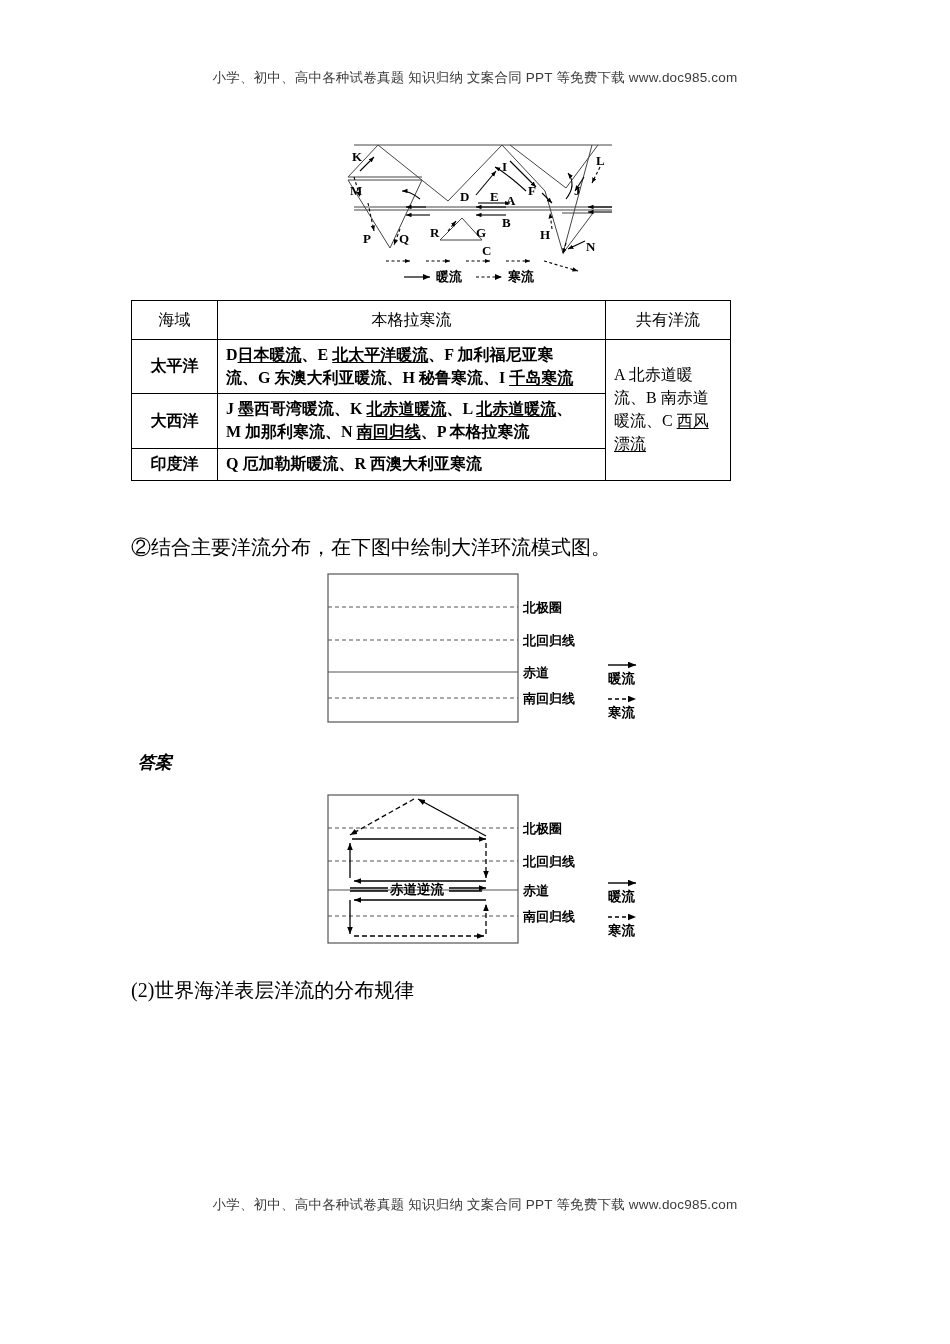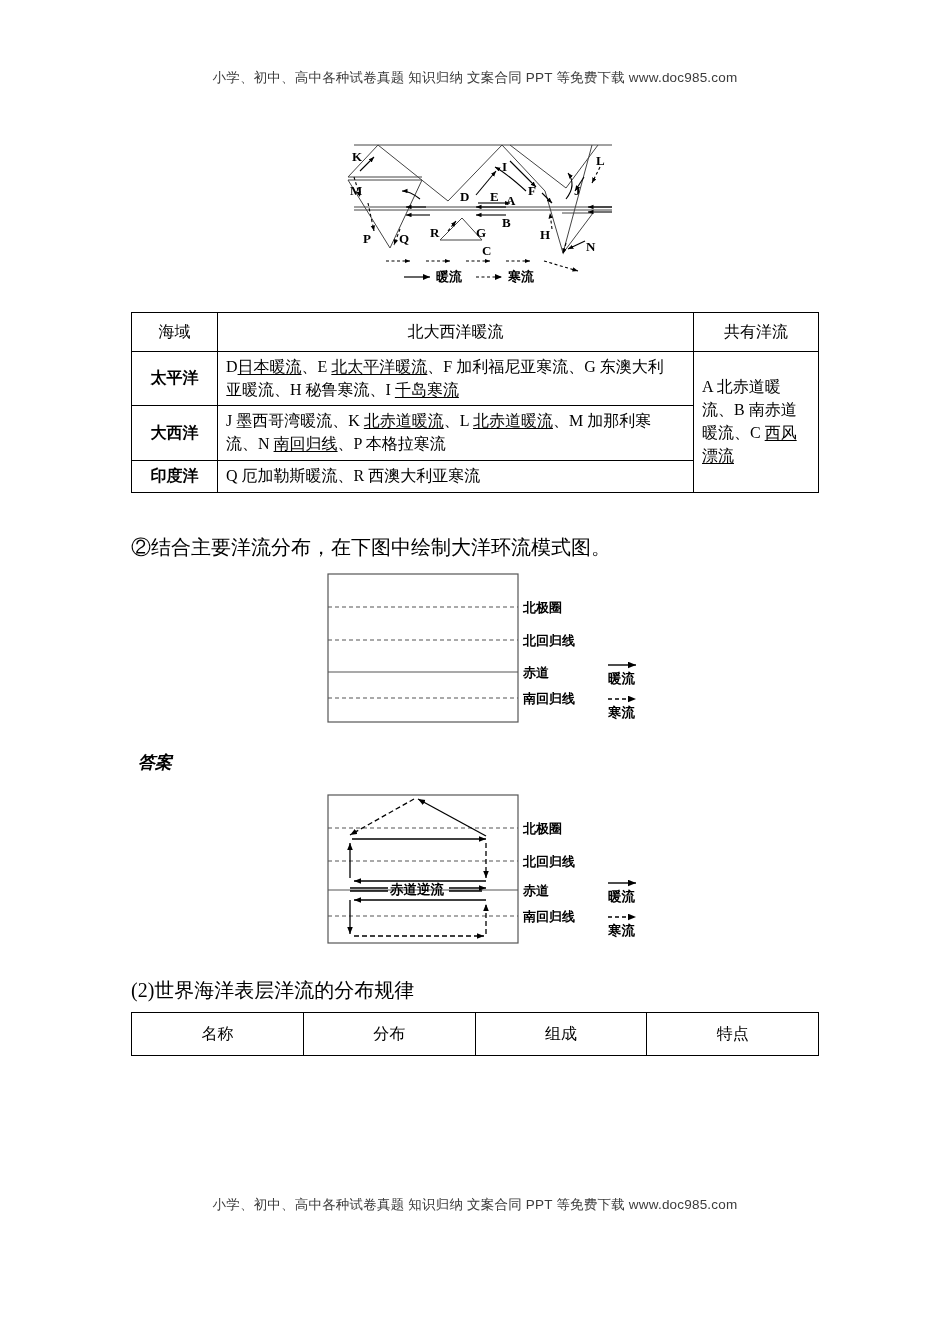--- a/index.html
+++ b/index.html
@@ -55,32 +55,33 @@
     line-height: 1.42;
   }
   table.doc td, table.doc th {
     border: 1px solid #000;
     padding: 4px 6px;
     vertical-align: middle;
     font-weight: normal;
   }
   #currents-table {
     left: 131px;
-    top: 312px;
-    width: 688px;
+    top: 300px;
+    width: 600px;
   }
   #currents-table td.area {
     text-align: center;
     width: 73px;
     font-weight: bold;
   }
   #currents-table td.names {
     text-align: left;
     padding-left: 8px;
     padding-right: 20px;
+    font-weight: bold;
   }
   #currents-table td.names.center { text-align: left; }
   #currents-table td.shared {
     text-align: left;
     width: 110px;
     padding-left: 8px;
   }
   #currents-table th {
     text-align: center;
     height: 30px;
@@ -254,21 +255,21 @@
         <line x1="146" y1="144" x2="172" y2="144" stroke="#000" stroke-width="1.2" stroke-dasharray="3,2.5" marker-end="url(#ah)"></line>
         <text class="legend-top" x="178" y="148">寒流</text>
       </g>
     </svg>
   </div>
 
   <table class="doc" id="currents-table">
     <tbody>
       <tr>
         <th class="area">海域</th>
-        <th>北大西洋暖流</th>
+        <th>本格拉寒流</th>
         <th class="shared">共有洋流</th>
       </tr>
       <tr>
         <td class="area">太平洋</td>
         <td class="names">D<span class="u">日本暖流</span>、E <span class="u">北太平洋暖流</span>、F 加利福尼亚寒流、G 东澳大利亚暖流、H 秘鲁寒流、I <span class="u">千岛寒流</span></td>
         <td class="shared" rowspan="3">A 北赤道暖流、B 南赤道暖流、C <span class="u">西风漂流</span></td>
       </tr>
       <tr>
         <td class="area">大西洋</td>
         <td class="names">J 墨西哥湾暖流、K <span class="u">北赤道暖流</span>、L <span class="u">北赤道暖流</span>、M 加那利寒流、N <span class="u">南回归线</span>、P 本格拉寒流</td>
@@ -363,26 +364,16 @@
         <line x1="290" y1="97" x2="318" y2="97" stroke="#000" stroke-width="1.4" marker-end="url(#aah)"></line>
         <text class="legend-label" x="290" y="115">暖流</text>
         <line x1="290" y1="131" x2="318" y2="131" stroke="#000" stroke-width="1.4" stroke-dasharray="4,3" marker-end="url(#aah)"></line>
         <text class="legend-label" x="290" y="149">寒流</text>
       </g>
     </svg>
   </div>
 
   <div class="para" id="section2-line">(2)世界海洋表层洋流的分布规律</div>
 
-  <table class="doc" id="rules-table">
-    <tbody>
-      <tr>
-        <th style="width:172px">名称</th>
-        <th style="width:172px">分布</th>
-        <th style="width:172px">组成</th>
-        <th style="width:172px">特点</th>
-      </tr>
-    </tbody>
-  </table>
 
   <div class="watermark bottom">小学、初中、高中各种试卷真题 知识归纳 文案合同 PPT 等免费下载  www.doc985.com</div>
 
 </div>
 
 </body></html>

